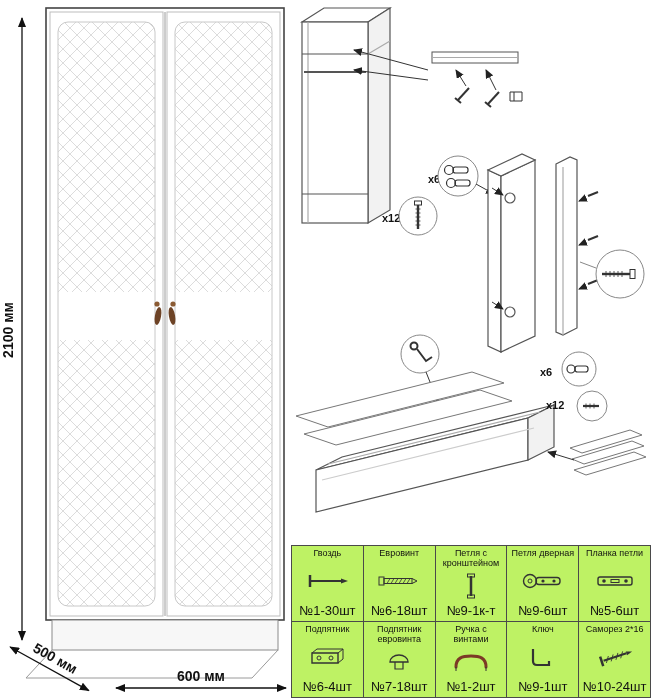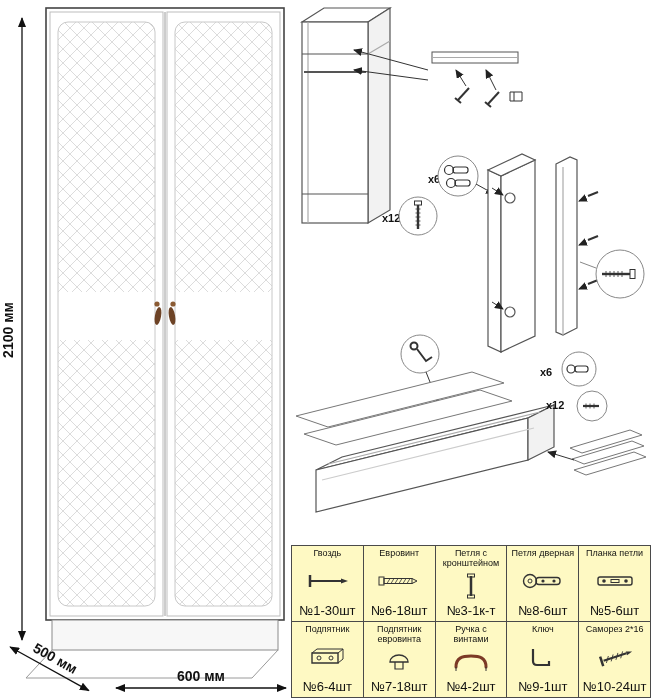--- a/index.html
+++ b/index.html
@@ -1,21 +1,21 @@
 <!DOCTYPE html>
 <html><head>
 <meta charset="utf-8">
 <style>
   * { margin:0; padding:0; box-sizing:border-box; }
   html,body { background:#fff; font-family:"Liberation Sans",sans-serif; }
   .stage { position:relative; width:654px; height:700px; background:#fff; overflow:hidden; }
   .abs { position:absolute; }
   svg text { font-family:"Liberation Sans",sans-serif; }
   table.parts { position:absolute; left:291px; top:545px; width:360px; height:153px;
-                border-collapse:collapse; table-layout:fixed; background:#fef9c3; }
+                border-collapse:collapse; table-layout:fixed; background:#bef264; }
   table.parts td { border:1px solid #4a4a4a; padding:2px 1px; vertical-align:top; }
   .cell { display:flex; flex-direction:column; align-items:center; justify-content:space-between;
           height:70px; }
   .pname { font-size:9px; line-height:1.12; text-align:center; color:#111; }
   .pqty  { font-size:13px; color:#111; white-space:nowrap; }
   .picon { flex:1; display:flex; align-items:center; justify-content:center; }
 </style>
 </head>
 <body>
 
@@ -234,36 +234,36 @@
       <td>
             <div class="cell">
         <div class="pname">Петля с кронштейном</div>
         <div class="picon">
           <svg width="48" height="26" viewBox="0 0 48 26">
             <line x1="24" y1="3" x2="24" y2="23" stroke="#333" stroke-width="2.5"></line>
             <rect x="20.5" y="1" width="7" height="3" fill="none" stroke="#333"></rect>
             <rect x="20.5" y="22" width="7" height="3" fill="none" stroke="#333"></rect>
           </svg>
         </div>
-        <div class="pqty">№3-1к-т</div>
+        <div class="pqty">№9-1к-т</div>
       </div>
           </td>
       <td>
             <div class="cell">
         <div class="pname">Петля дверная</div>
         <div class="picon">
           <svg width="48" height="26" viewBox="0 0 48 26">
             <circle cx="11" cy="13" r="6.5" fill="none" stroke="#333" stroke-width="1.4"></circle>
             <circle cx="11" cy="13" r="2" fill="none" stroke="#333"></circle>
             <rect x="17" y="9.5" width="24" height="7" rx="3" fill="none" stroke="#333" stroke-width="1.4"></rect>
             <circle cx="24" cy="13" r="1.6" fill="#333"></circle>
             <circle cx="35" cy="13" r="1.6" fill="#333"></circle>
           </svg>
         </div>
-        <div class="pqty">№8-6шт</div>
+        <div class="pqty">№9-6шт</div>
       </div>
           </td>
       <td>
             <div class="cell">
         <div class="pname">Планка петли</div>
         <div class="picon">
           <svg width="48" height="26" viewBox="0 0 48 26">
             <rect x="7" y="9" width="34" height="8" rx="2" fill="none" stroke="#333" stroke-width="1.4"></rect>
             <circle cx="13" cy="13" r="1.8" fill="#333"></circle>
             <circle cx="35" cy="13" r="1.8" fill="#333"></circle>
@@ -304,21 +304,21 @@
       <td>
             <div class="cell">
         <div class="pname">Ручка с винтами</div>
         <div class="picon">
           <svg width="48" height="26" viewBox="0 0 48 26">
             <path d="M9 18 C9 9 15 7 24 7 C33 7 39 9 39 18" fill="none" stroke="#7c3a26" stroke-width="3" stroke-linecap="round"></path>
             <line x1="9" y1="18" x2="9" y2="22" stroke="#333"></line>
             <line x1="39" y1="18" x2="39" y2="22" stroke="#333"></line>
           </svg>
         </div>
-        <div class="pqty">№4-2шт</div>
+        <div class="pqty">№1-2шт</div>
       </div>
           </td>
       <td>
             <div class="cell">
         <div class="pname">Ключ</div>
         <div class="picon">
           <svg width="48" height="26" viewBox="0 0 48 26">
             <path d="M14 5 v12 q0 4 4 4 h12 v-4" fill="none" stroke="#333" stroke-width="2.2"></path>
           </svg>
         </div>

